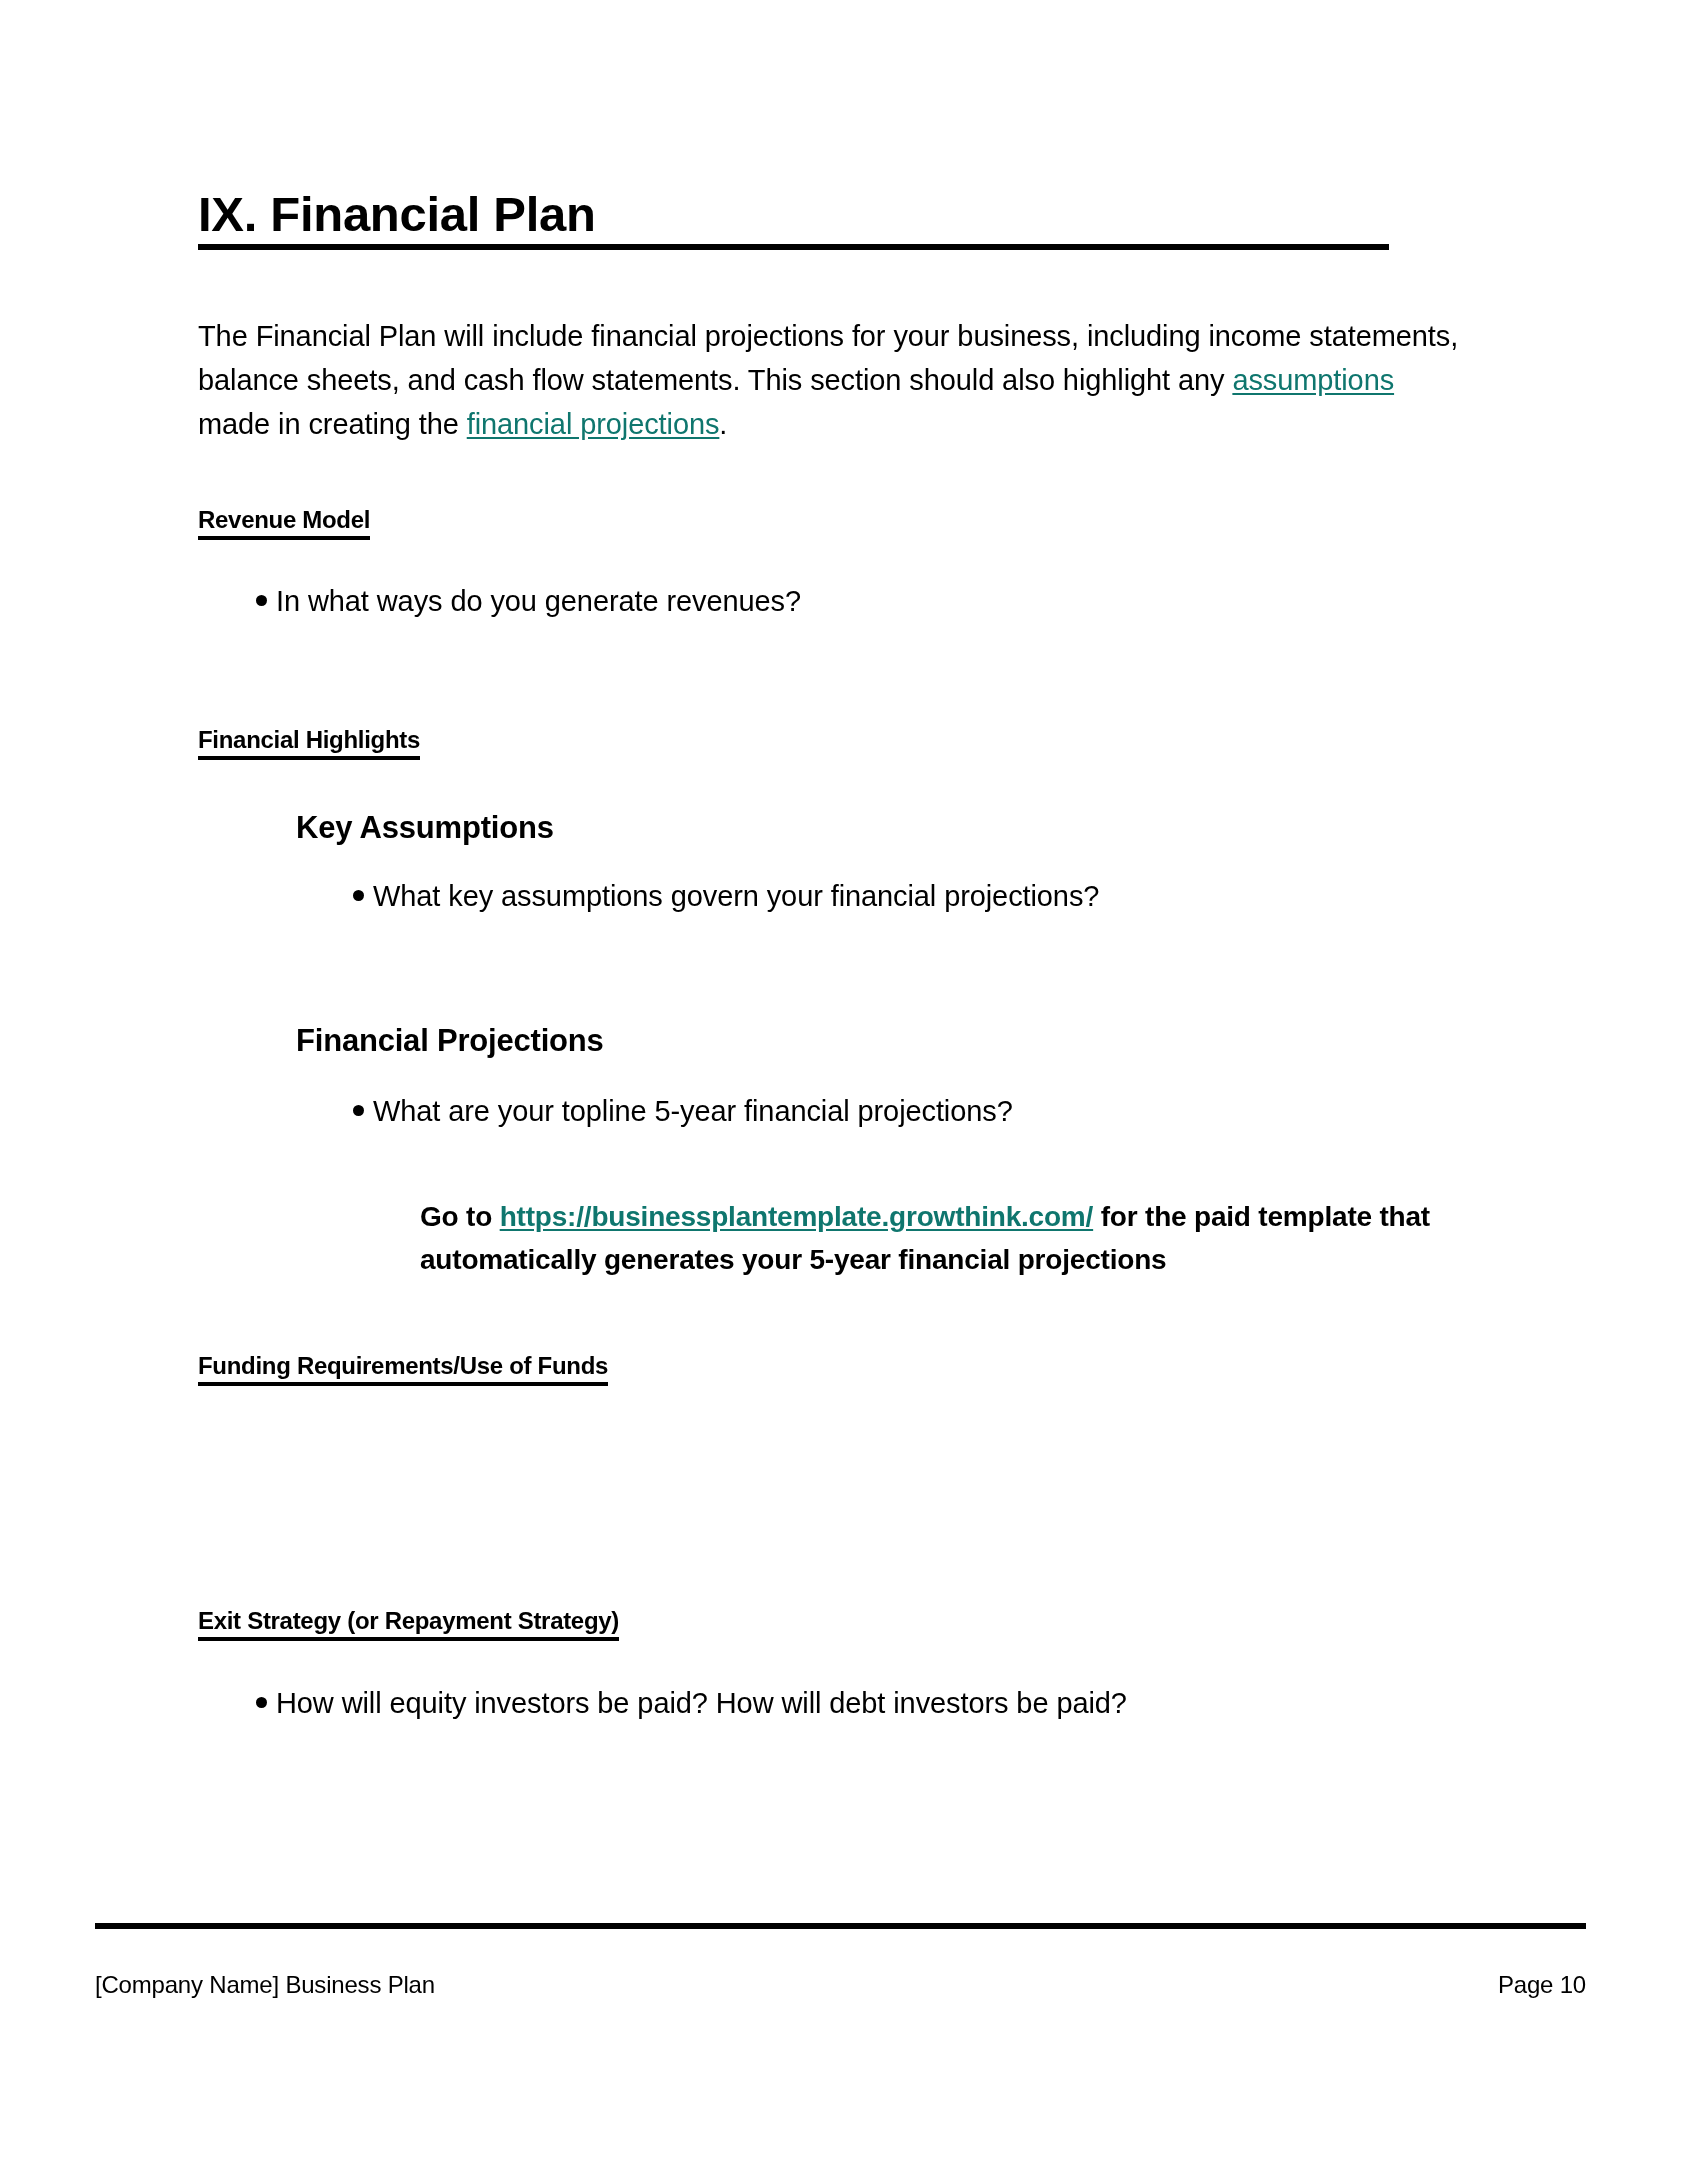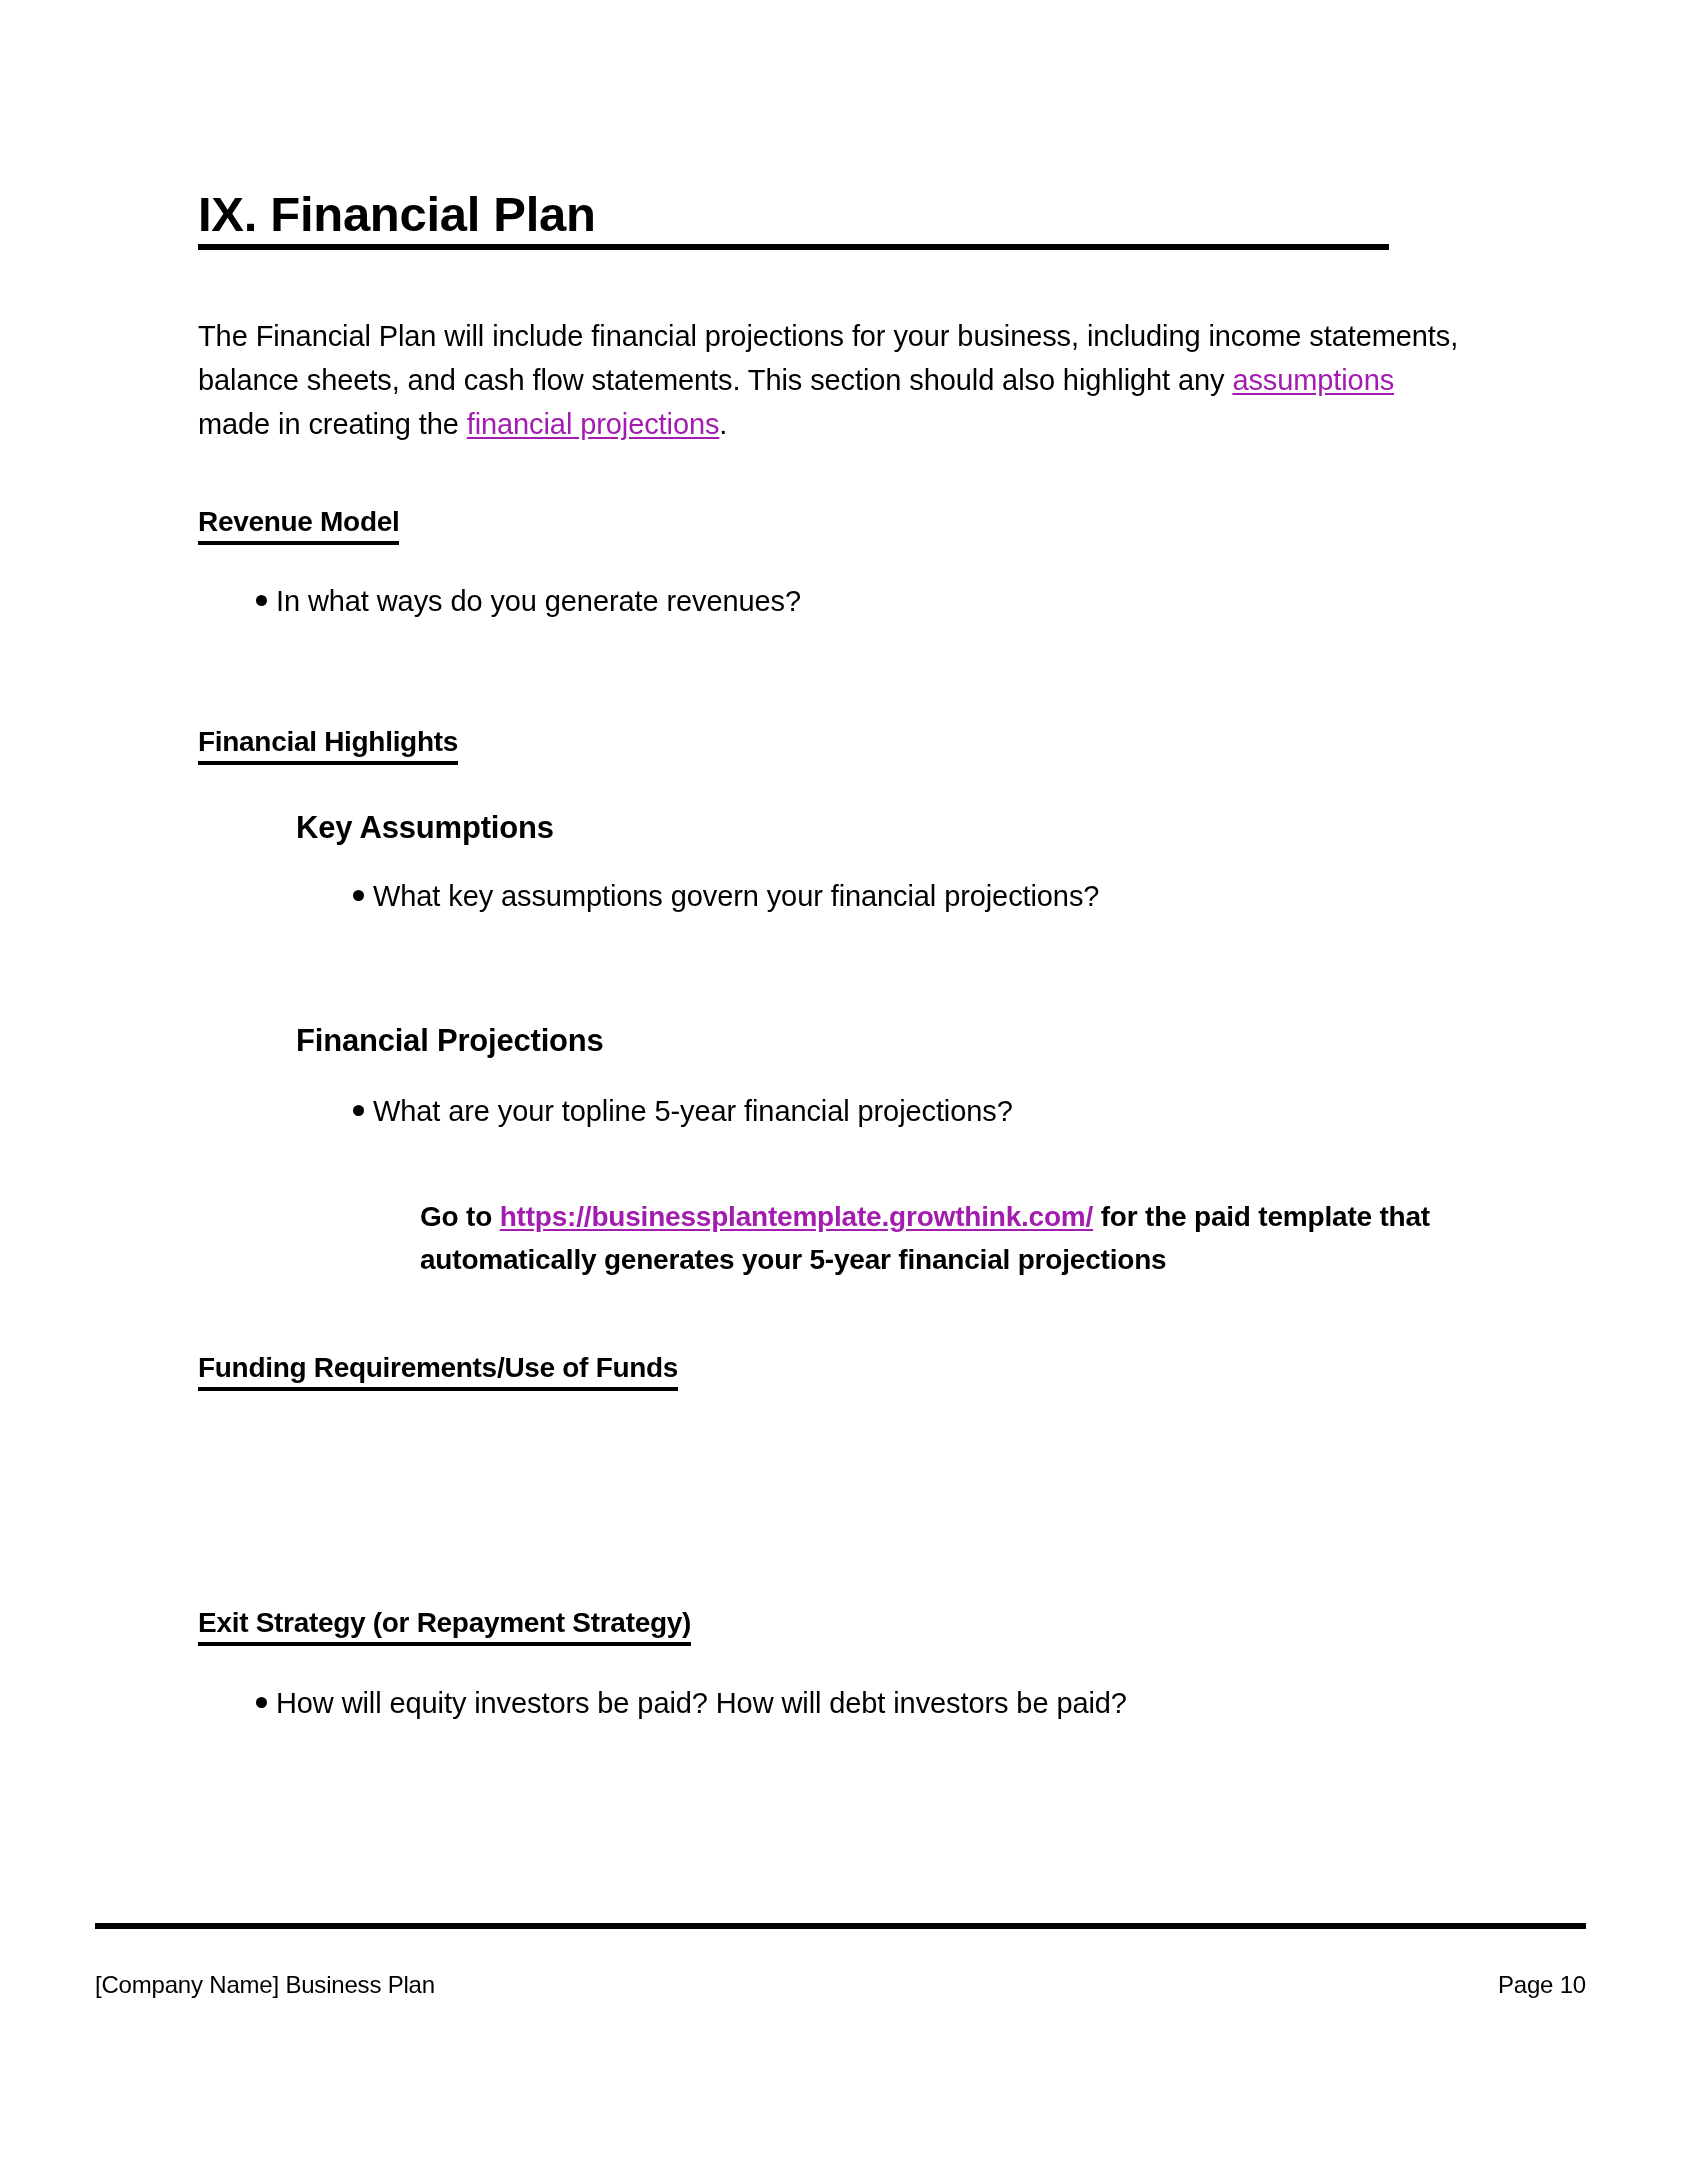--- a/index.html
+++ b/index.html
@@ -47,30 +47,30 @@
     position: absolute;
     left: 198px;
     top: 285px;
     width: 1271px;
     font-size: 29px;
     line-height: 44px;
     letter-spacing: -0.1px;
     text-align: left;
   }
   a.doclink, .doclink {
-    color: #a21caf;
+    color: #0f766e;
     text-decoration: underline;
     text-underline-offset: 2.6px;
   }
 
   
   .h2 {
     position: absolute;
     left: 198px;
-    font-size: 28px;
+    font-size: 24px;
     font-weight: bold;
     letter-spacing: -0.3px;
     line-height: 1.08;
     white-space: nowrap;
     text-align: center;
   }
   .h2 .h2-text {
     display: inline-block;
     border-bottom: 4.3px solid #000000;
     padding-bottom: 3.4px;

